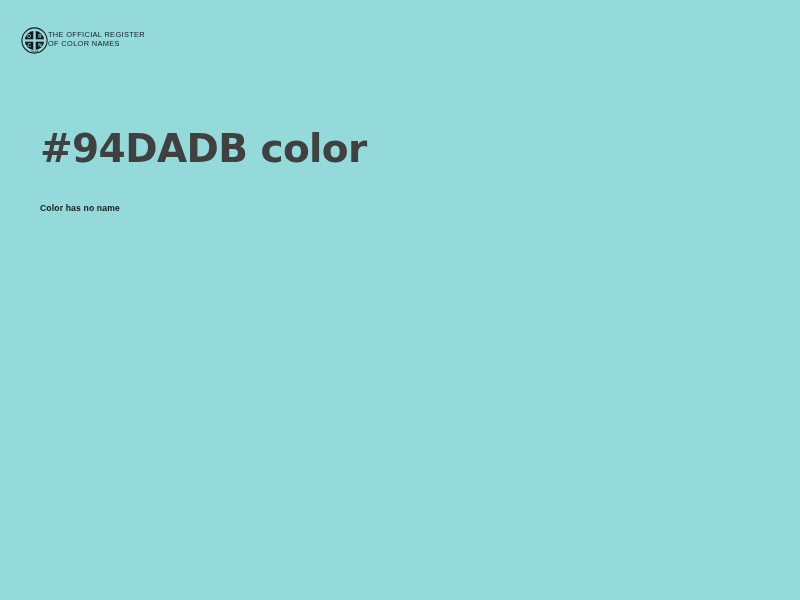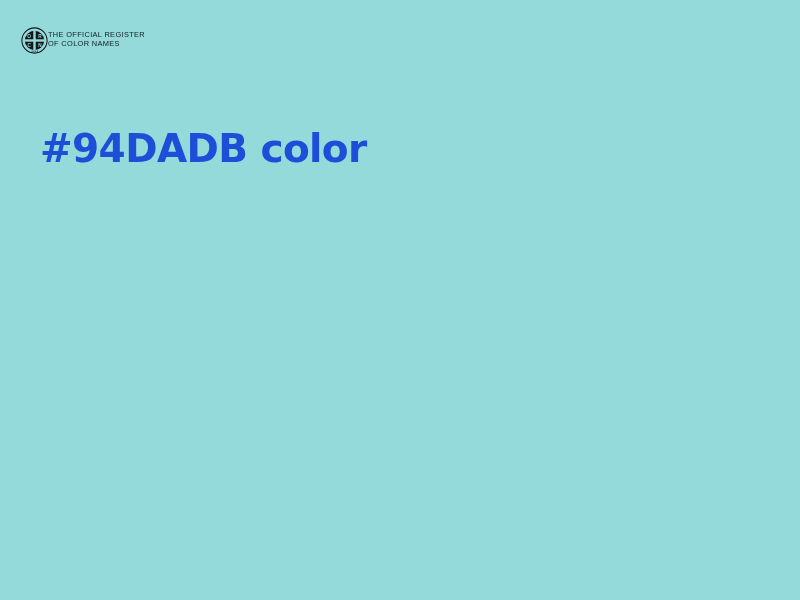--- a/index.html
+++ b/index.html
@@ -56,21 +56,21 @@
   
   .content {
     position: absolute;
     left: 40px;
     top: 126px;
     width: 720px;
   }
 
   .color-title {
     margin: 0;
-    color: #1d4ed8;
+    color: #404040;
     font-family: "DejaVu Sans", "Liberation Sans", sans-serif;
     font-size: 39px;
     line-height: 46px;
     font-weight: 700;
     letter-spacing: -0.6px;
     white-space: nowrap;
   }
 
   .color-subtitle {
     margin: 0;
@@ -115,15 +115,16 @@
     </svg>
 
     <div class="masthead-text">
       <span>THE OFFICIAL REGISTER</span>
       <span>OF COLOR NAMES</span>
     </div>
   </div>
 
   <div class="content">
     <h1 class="color-title">#94DADB color</h1>
+    <p class="color-subtitle">Color has no name</p>
   </div>
 
 </div>
 
 </body></html>

